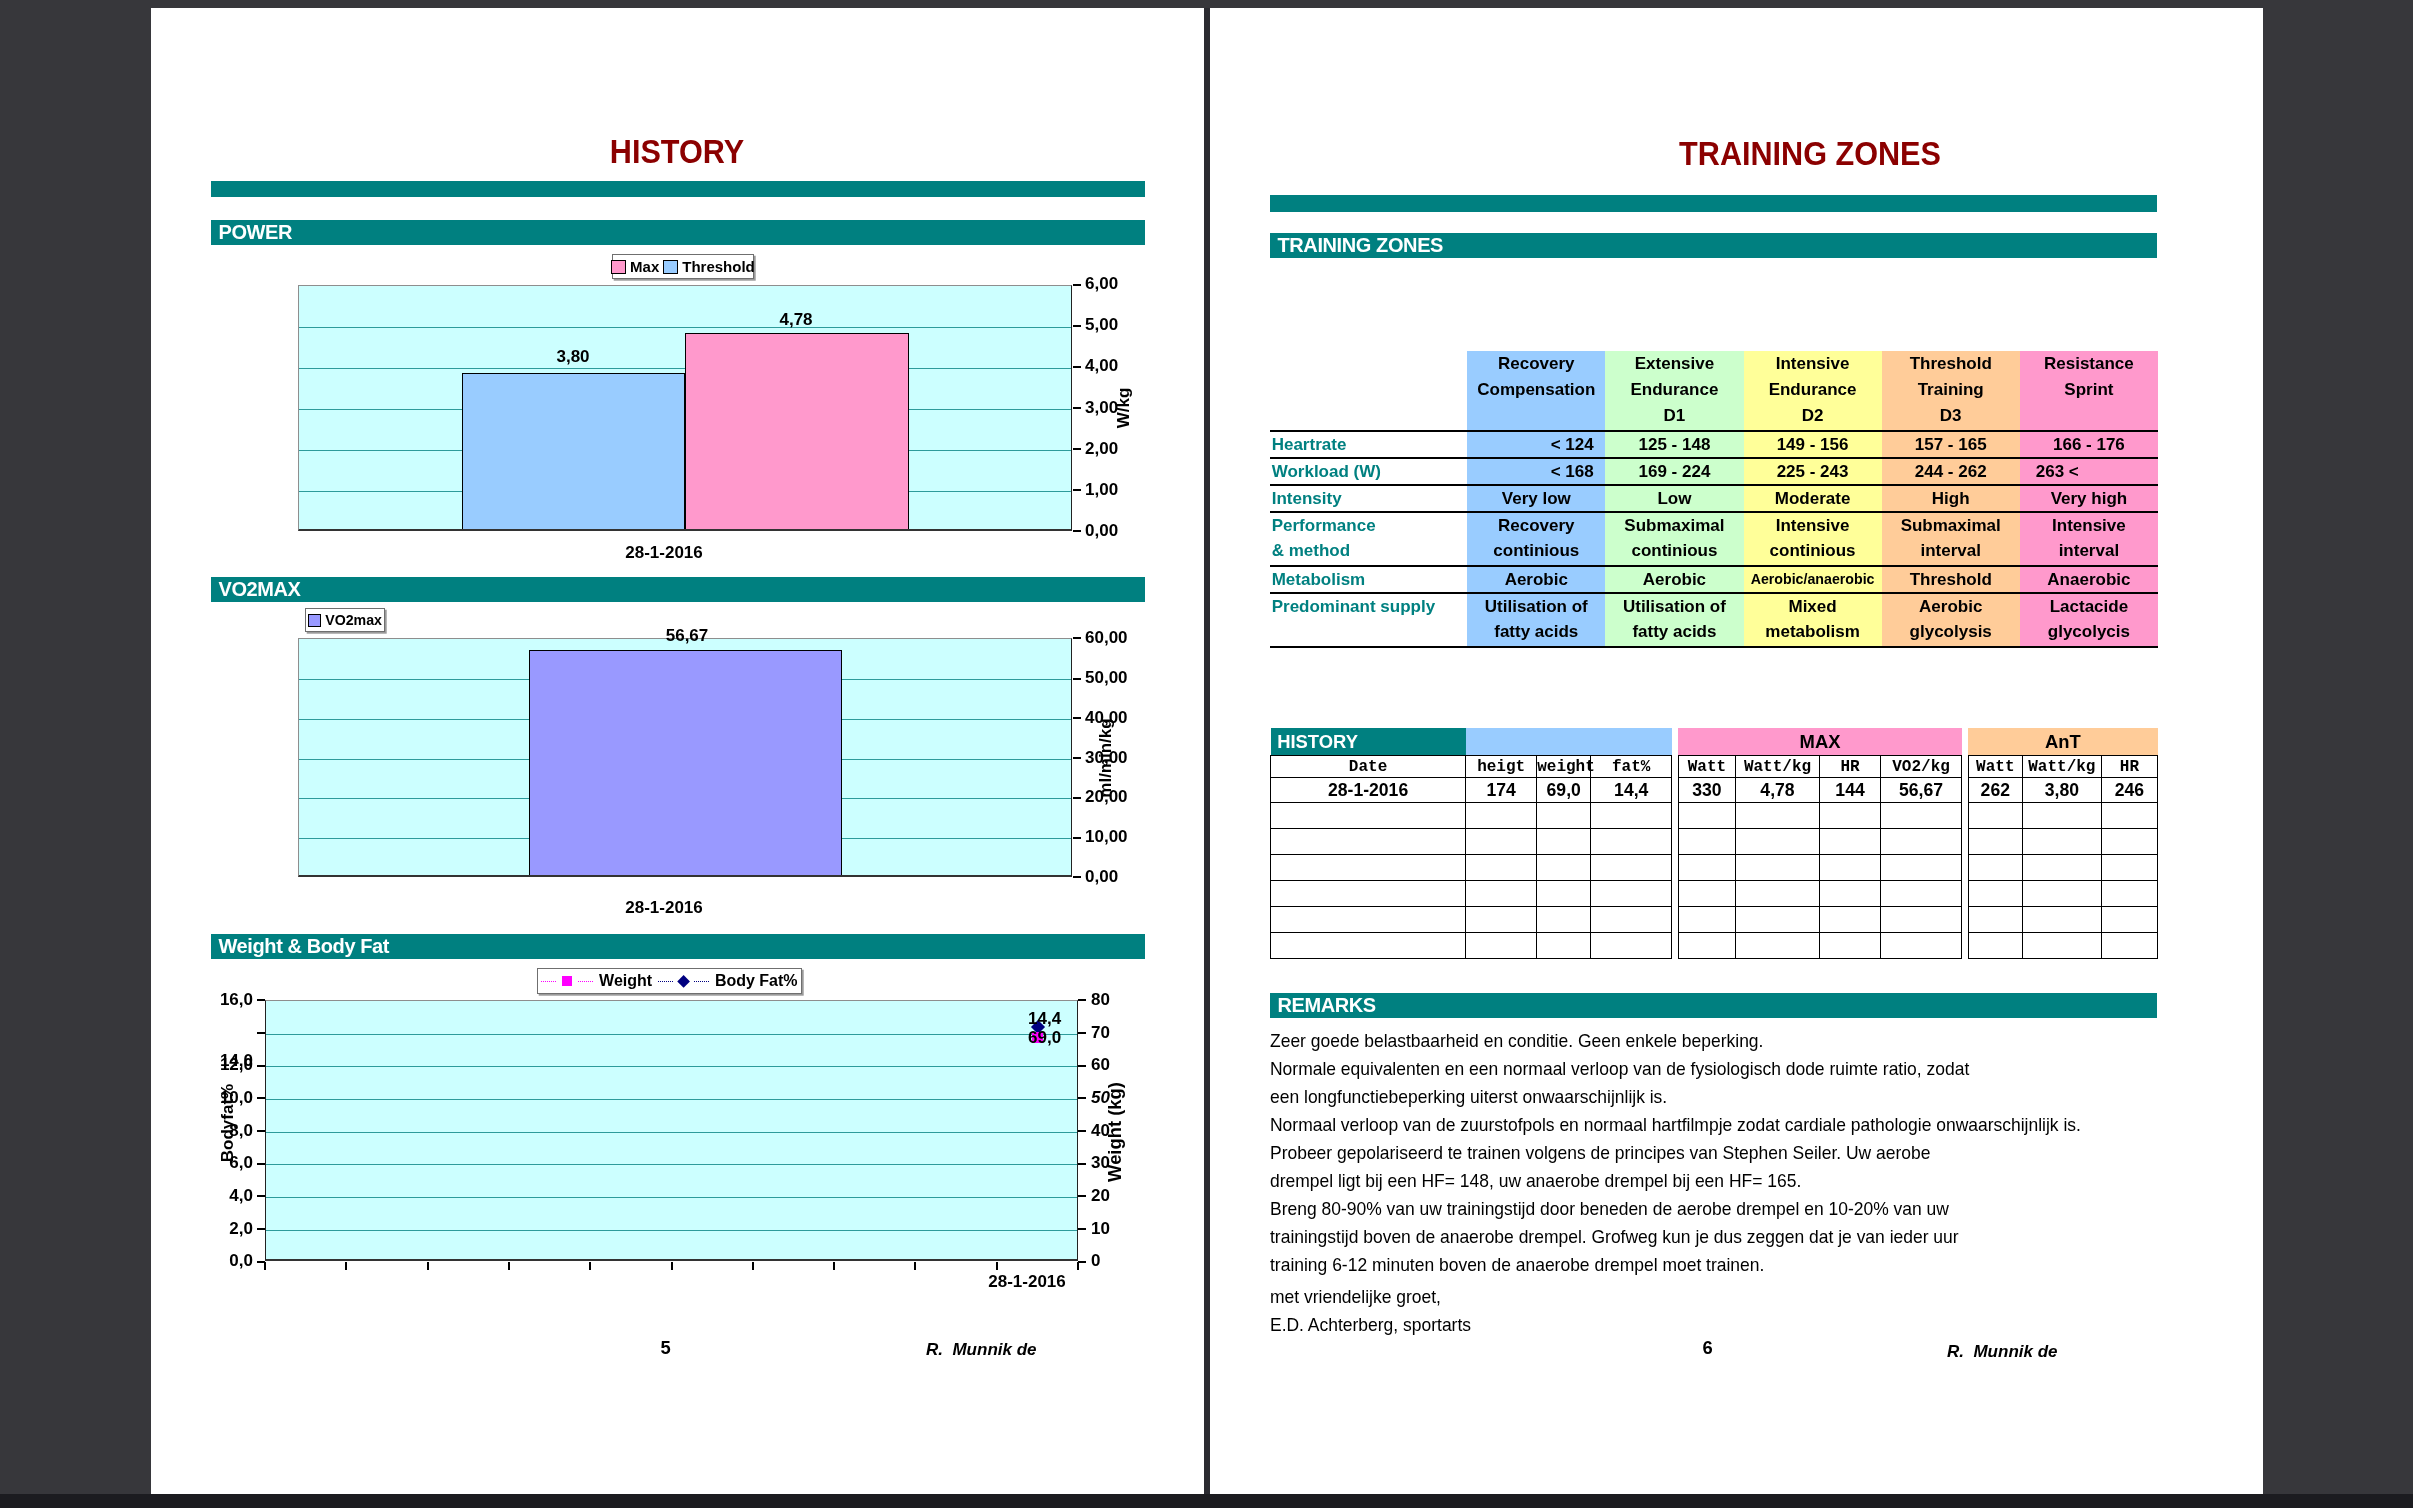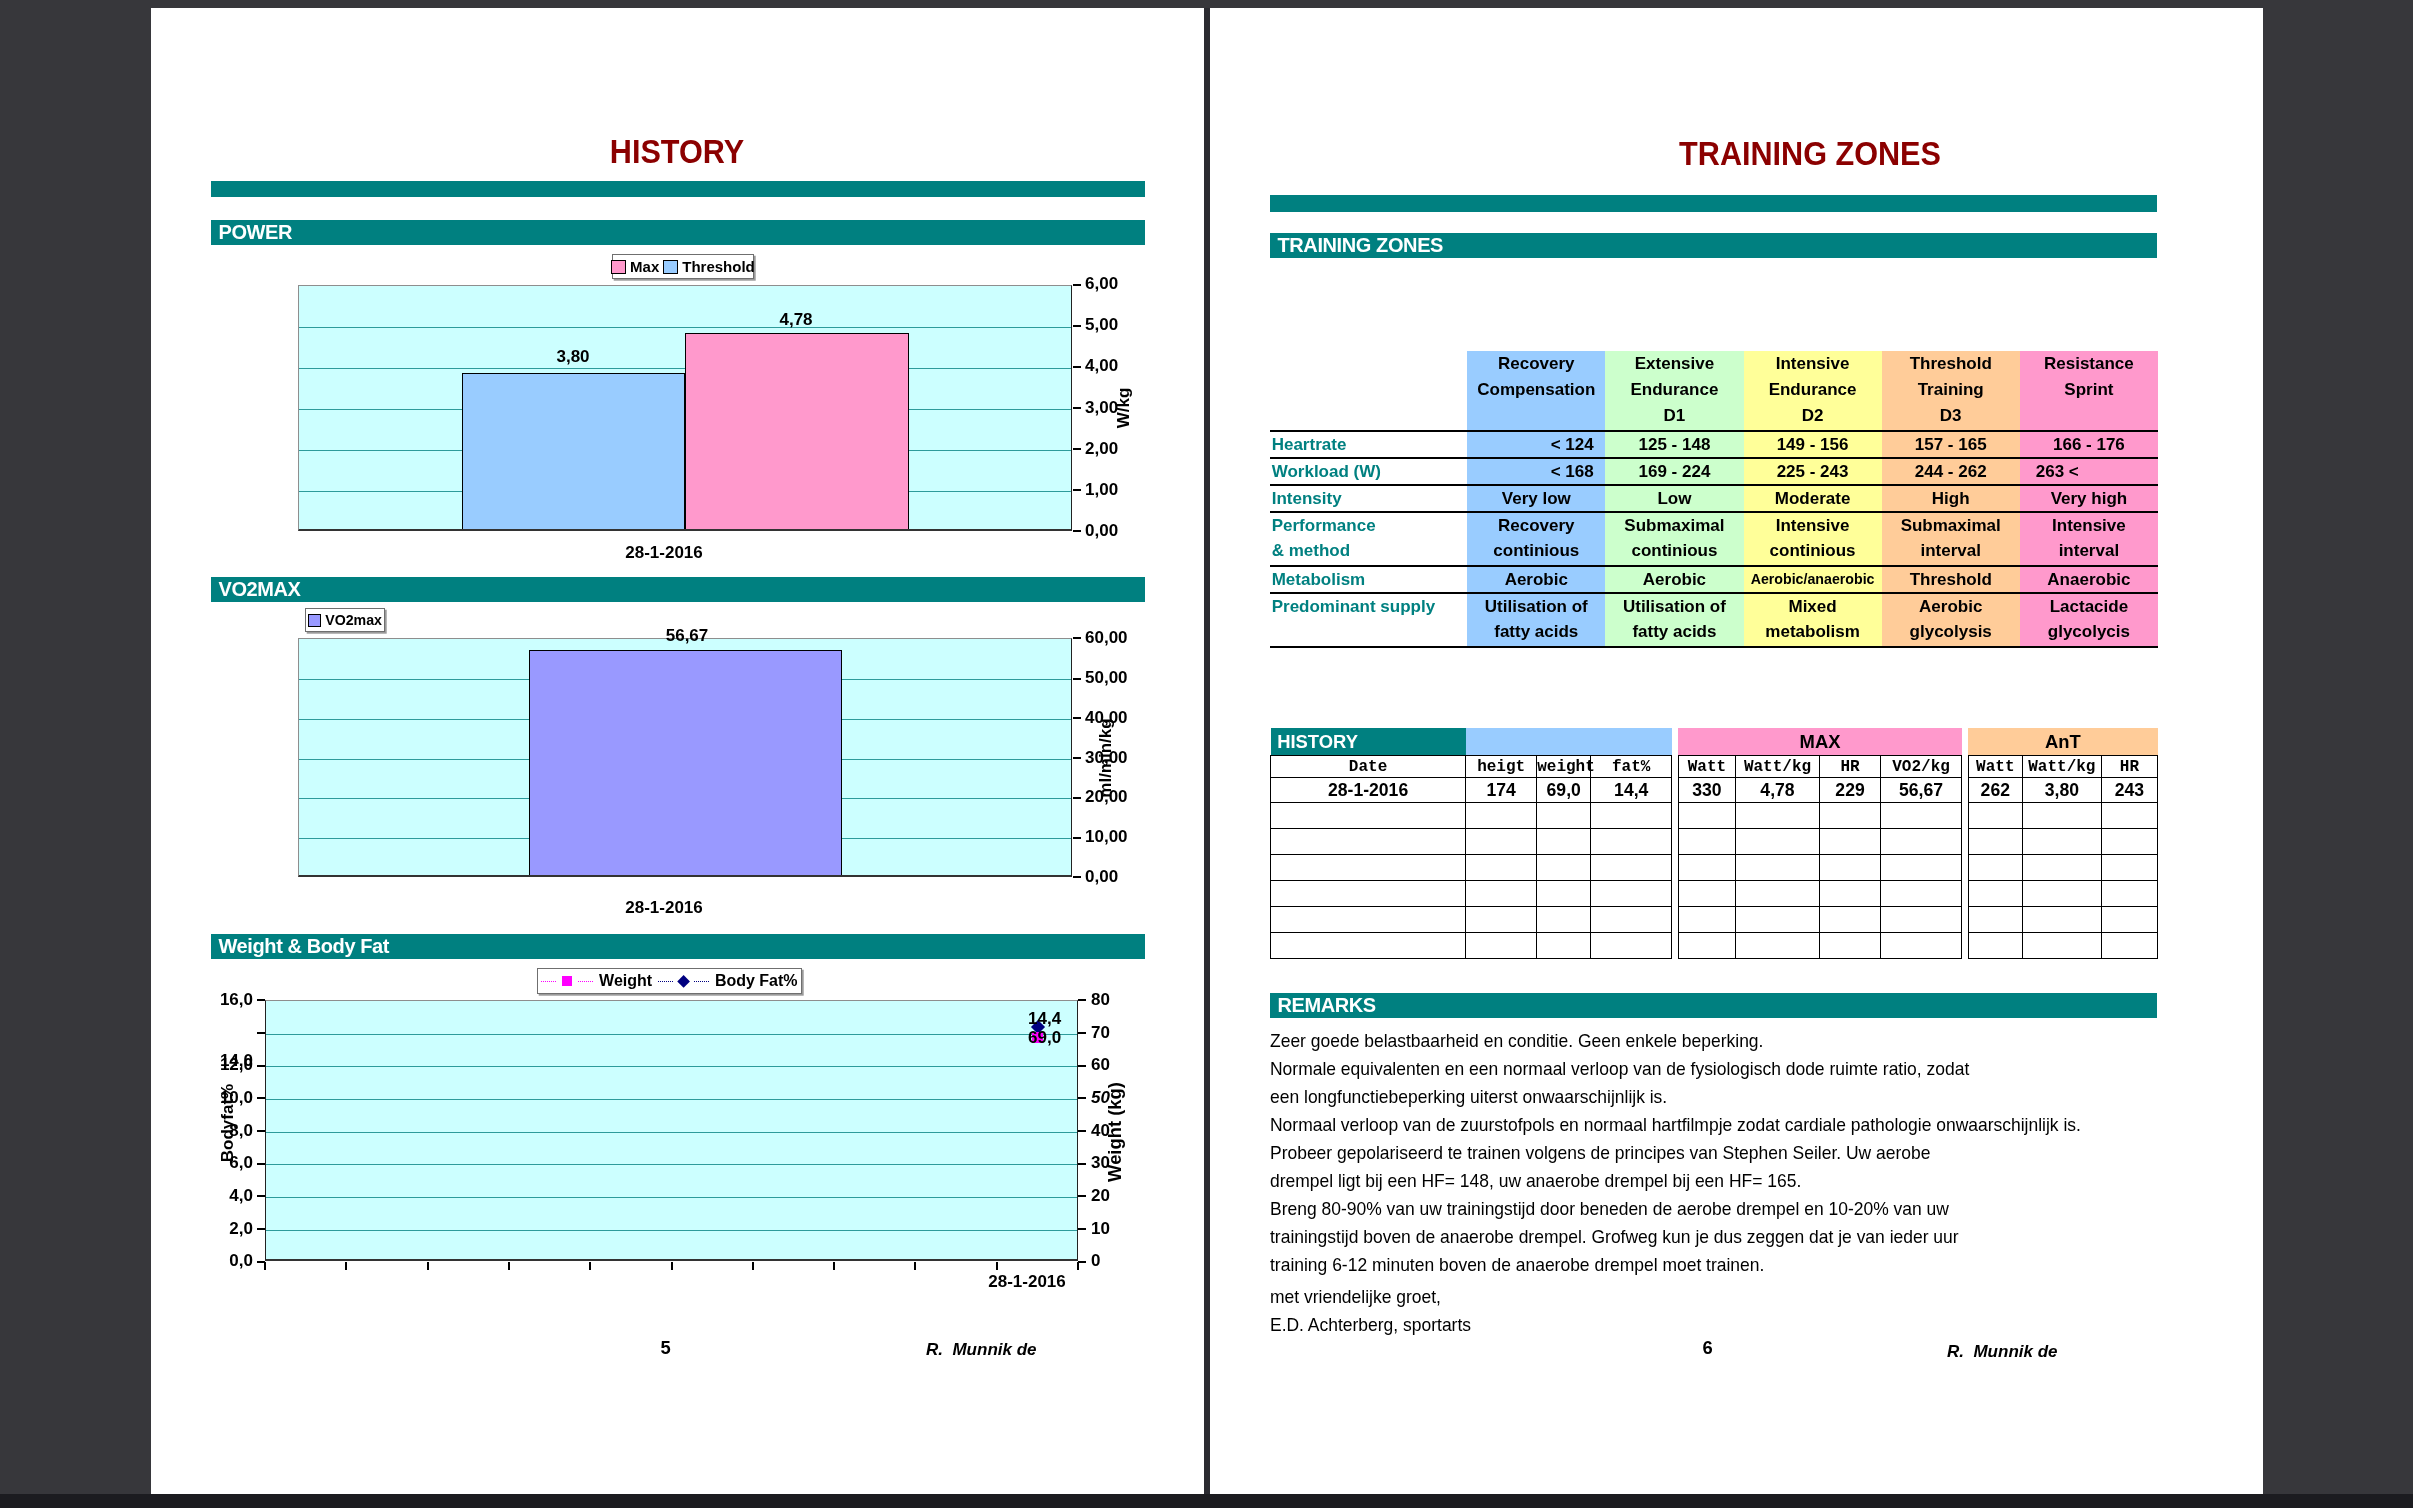--- a/index.html
+++ b/index.html
@@ -451,26 +451,26 @@
       </thead>
       <tbody>
         <tr style="height:25px;">
           <td>28-1-2016</td>
           <td>174</td>
           <td>69,0</td>
           <td>14,4</td>
           <td class="gap"></td>
           <td>330</td>
           <td>4,78</td>
-          <td>229</td>
+          <td>144</td>
           <td>56,67</td>
           <td class="gap"></td>
           <td>262</td>
           <td>3,80</td>
-          <td>243</td>
+          <td>246</td>
         </tr>
         <tr style="height:26px;">
             <td></td>
             <td></td>
             <td></td>
             <td></td>
             <td class="gap"></td>
             <td></td>
             <td></td>
             <td></td>

